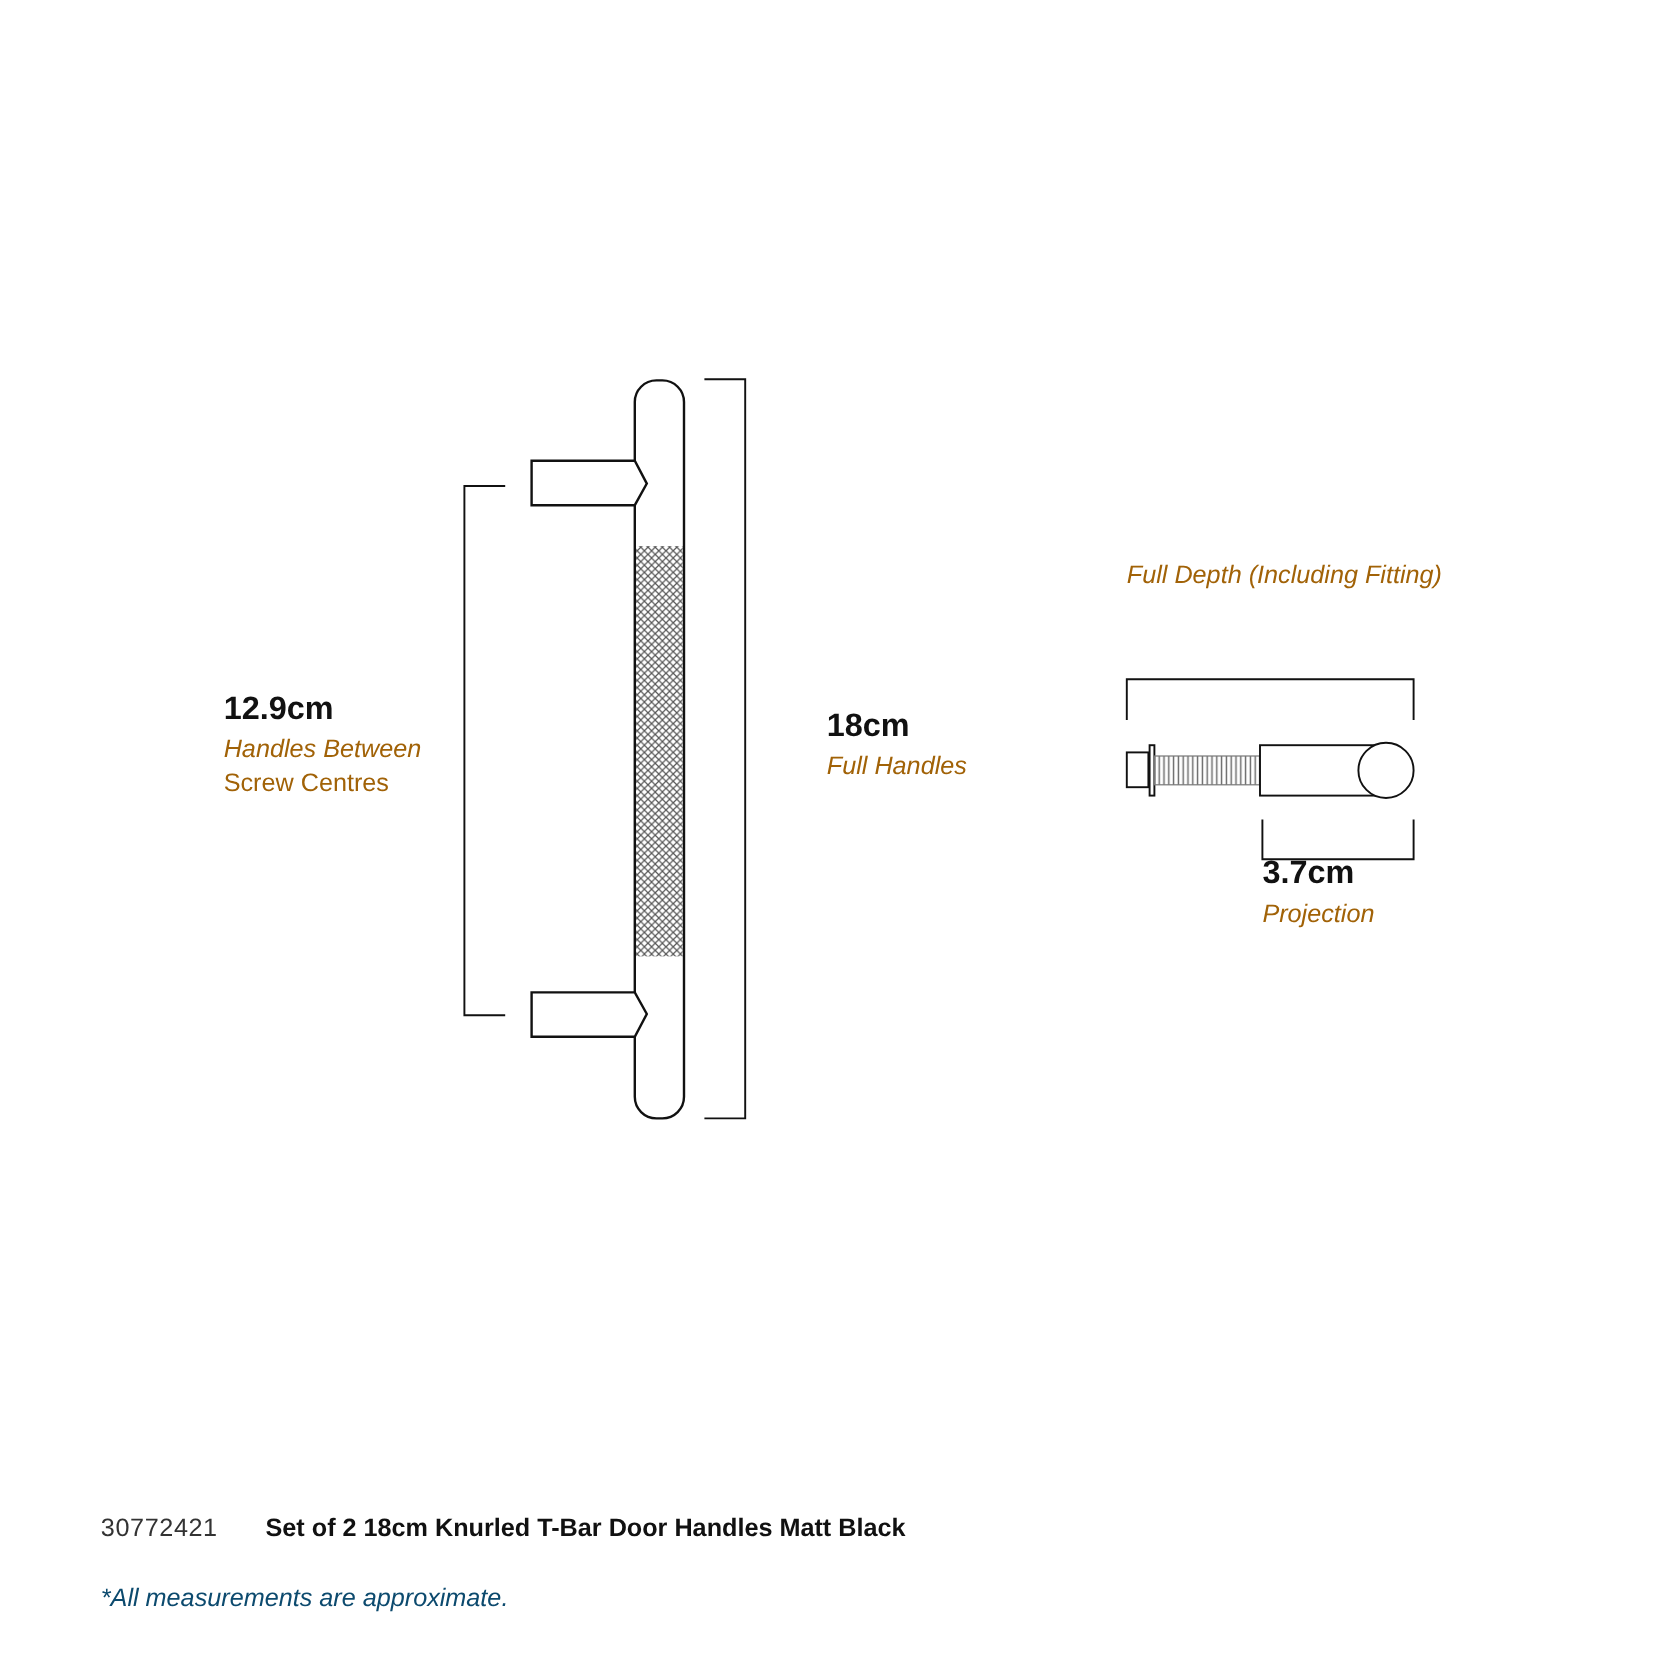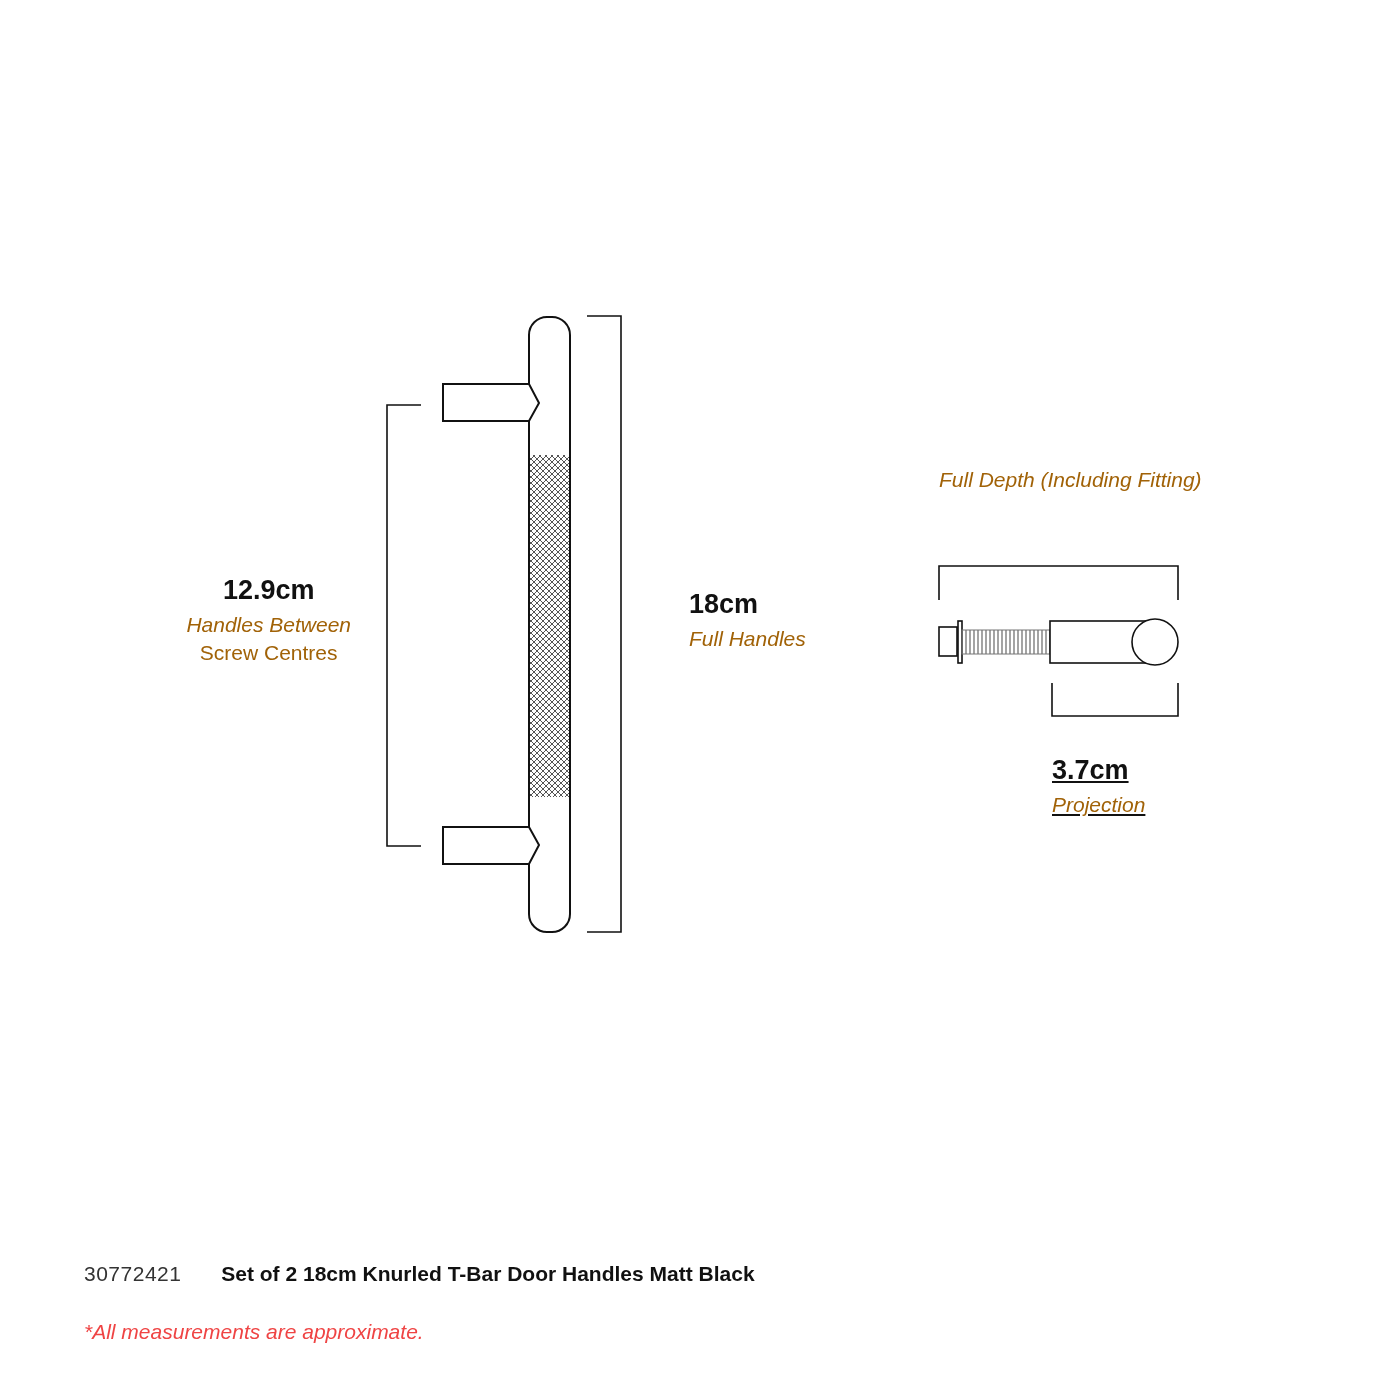--- a/index.html
+++ b/index.html
@@ -2,26 +2,26 @@
 <html><head>
   <meta charset="utf-8">
   <style>
     html, body { margin: 0; padding: 0; background: #ffffff; }
     body { width: 1389px; height: 1389px; position: relative; overflow: hidden;
            font-family: "Liberation Sans", sans-serif; color: #111111; }
     .canvas { position: absolute; left: 0; top: 0; width: 1389px; height: 1389px; }
     .label { position: absolute; line-height: 1.2; }
     .value { font-weight: bold; font-size: 27px; color: #111; display: block; }
     .desc  { font-style: italic; font-size: 21px; color: #a16207; display: block; margin-top: 6px; }
-    .right { text-align: center; }
+    .right { text-align: left; }
     .desc-upright { font-style: normal; }
     .footer-line { position: absolute; left: 84px; top: 1262px; font-size: 21px; white-space: nowrap; }
     .sku { font-weight: normal; color: #333; letter-spacing: 0.5px; margin-right: 34px; }
     .title { font-weight: bold; color: #111; }
-    .note { position: absolute; left: 84px; top: 1320px; font-size: 21px; font-style: italic; color: #ef4444; }
+    .note { position: absolute; left: 84px; top: 1320px; font-size: 21px; font-style: italic; color: #0c4a6e; }
   </style>
 </head>
 <body>
 
 <svg class="canvas" viewBox="0 0 1389 1389" xmlns="http://www.w3.org/2000/svg">
   <defs>
     <pattern id="knurl" width="6" height="6" patternUnits="userSpaceOnUse">
       <path d="M0 0 L6 6 M6 0 L0 6" stroke="#555" stroke-width="1"></path>
     </pattern>
     <pattern id="thread" width="4" height="30" patternUnits="userSpaceOnUse">
@@ -61,21 +61,21 @@
 
 <div class="label" style="left:656px; top:588px;margin-left:33px;">
   <span class="value">18cm</span>
   <span class="desc">Full Handles</span>
 </div>
 
 <div class="label" style="left:939px; top:461px;">
   <span class="desc">Full Depth (Including Fitting)</span>
 </div>
 
-<div class="label" style="left:1052px; top:754px;text-decoration:underline;">
+<div class="label" style="left:1052px; top:711px;">
   <span class="value">3.7cm</span>
   <span class="desc">Projection</span>
 </div>
 
 <div class="footer-line">
   <span class="sku">30772421</span>
   <span class="title">Set of 2 18cm Knurled T-Bar Door Handles Matt Black</span>
 </div>
 <div class="note">*All measurements are approximate.</div>
 

